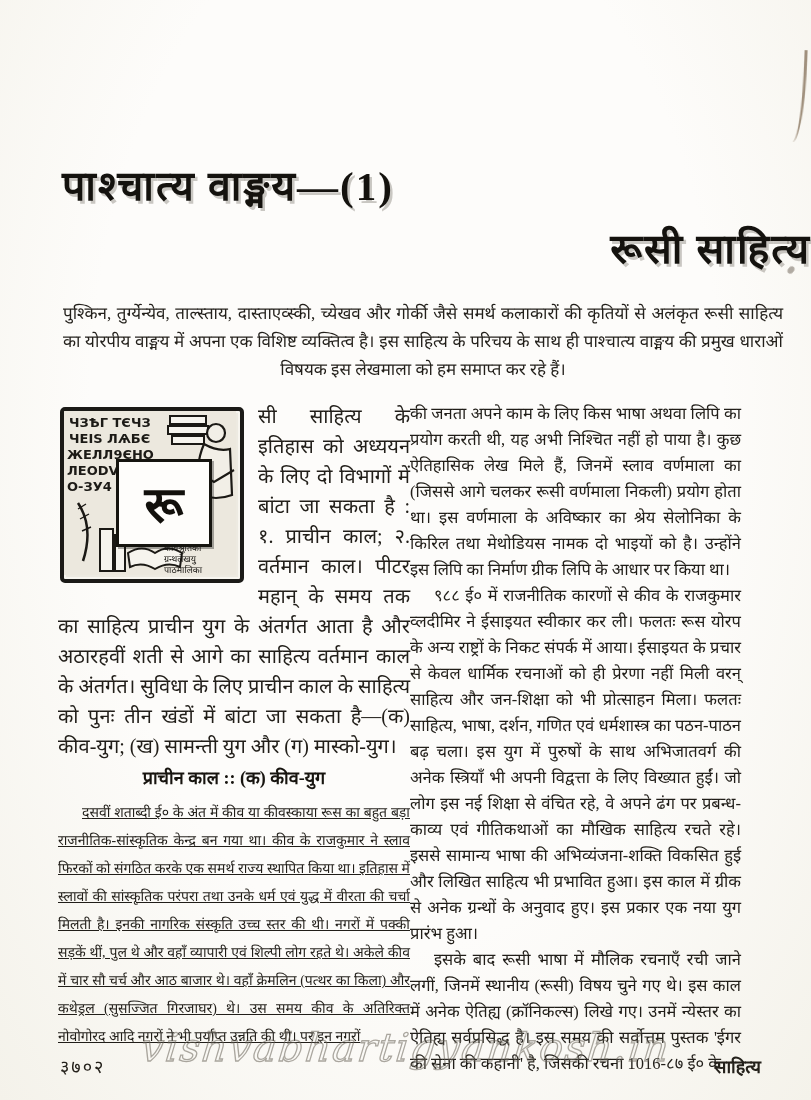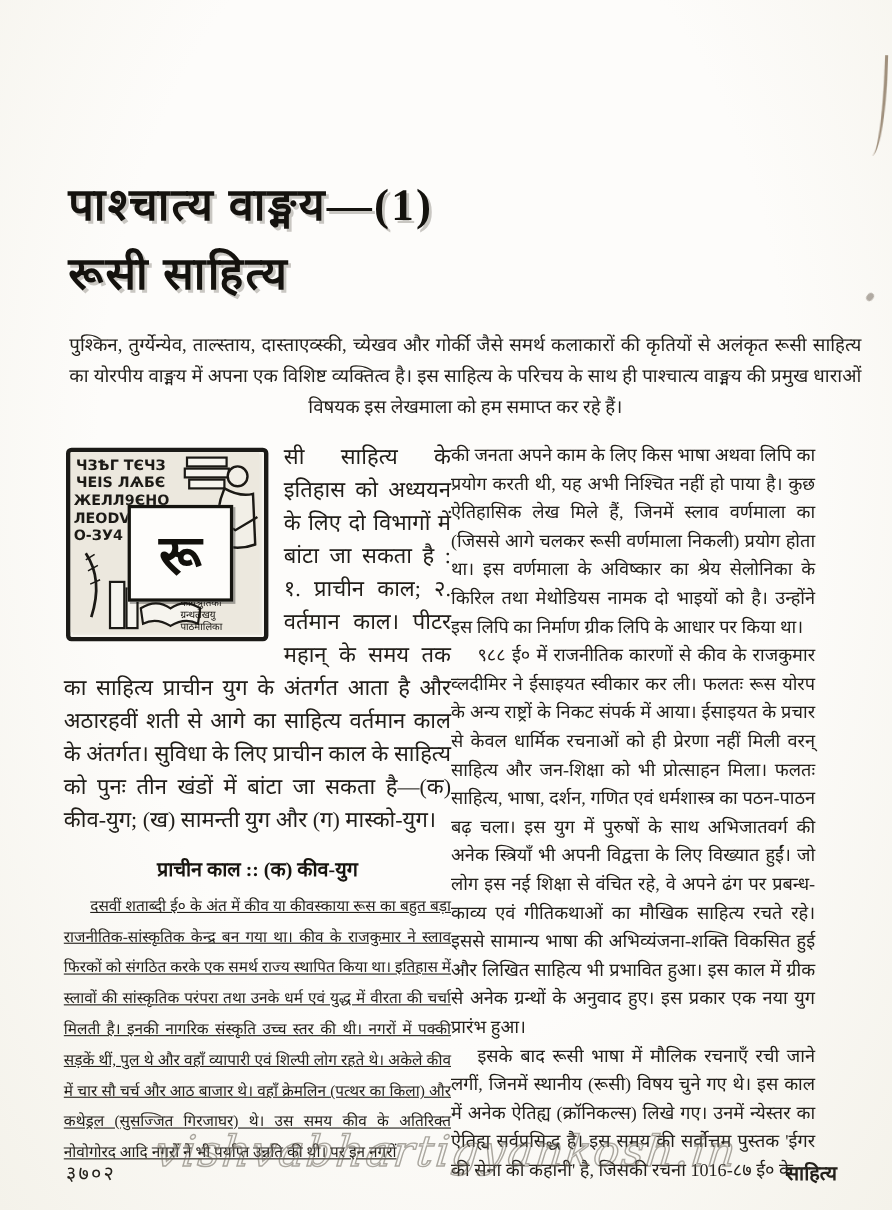--- a/index.html
+++ b/index.html
@@ -25,41 +25,41 @@
     background:rgba(86,74,60,.45);border-radius:50%;
     transform:rotate(40deg);filter:blur(.5px);
   }
   
   .title-block{padding:166px 0 0 62px;}
   .title-line{
     font-weight:bold;font-size:41px;line-height:1.0;
     letter-spacing:2px;color:#14120e;
     text-shadow:2.5px 2.5px 0 rgba(70,62,50,.28);
   }
-  .title-line.second{margin-top:22px;}
+  .title-line.second{margin-top:22px;text-align:right;}
   
   .intro{
     margin:30px 28px 0 63px;
     font-size:17px;line-height:28px;
     text-align:justify;text-align-last:center;
     color:#221f1a;
   }
   
   .columns{
     display:flex;margin:17px 48px 0 58px;align-items:flex-start;
   }
   .col-left{width:352px;}
   .col-right{width:331px;}
   .body-text{margin:0;text-align:justify;color:#211e19;}
   .lead-text{font-size:20px;line-height:30px;}
   .left-para{font-size:14px;line-height:28px;margin-top:10px;text-decoration:underline;}
   .right-para{font-size:16.5px;line-height:26px;}
   .indent{text-indent:24px;}
   .section-heading{
-    margin:16px 0 10px 0;text-align:center;
+    margin:4px 0 10px 0;text-align:center;
     font-size:18px;font-weight:bold;color:#17140f;
   }
   
   .dropcap-art{
     position:relative;float:left;
     width:176px;height:168px;
     border:4px solid #1b1a17;border-radius:5px;
     background:#edeae1;
     margin:6px 14px 6px 2px;
     overflow:hidden;

